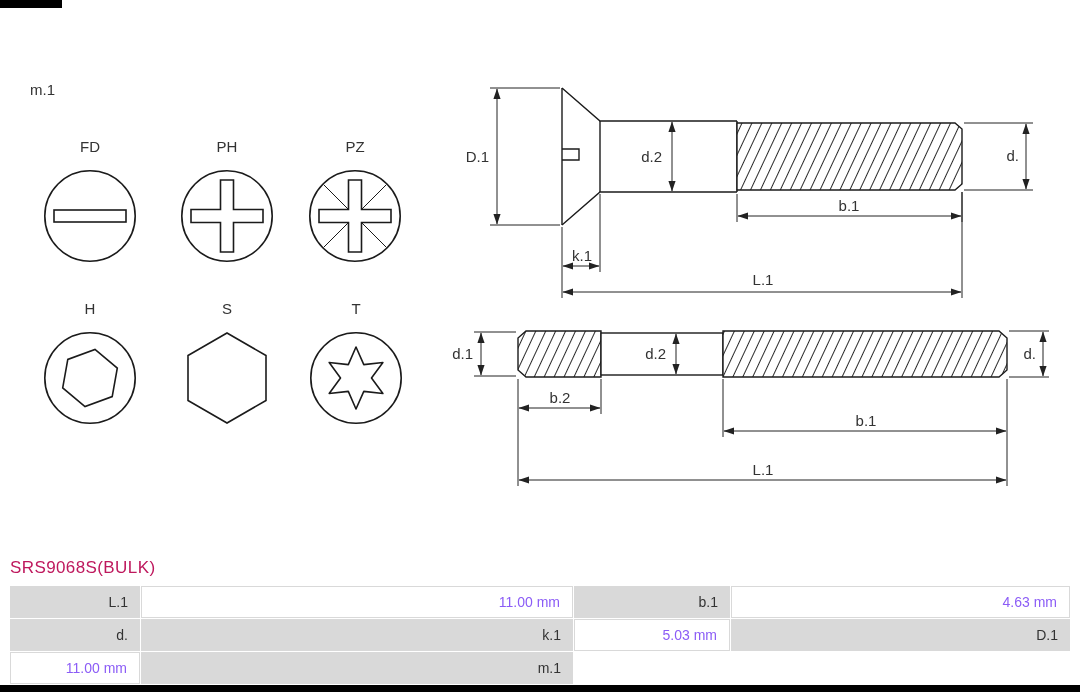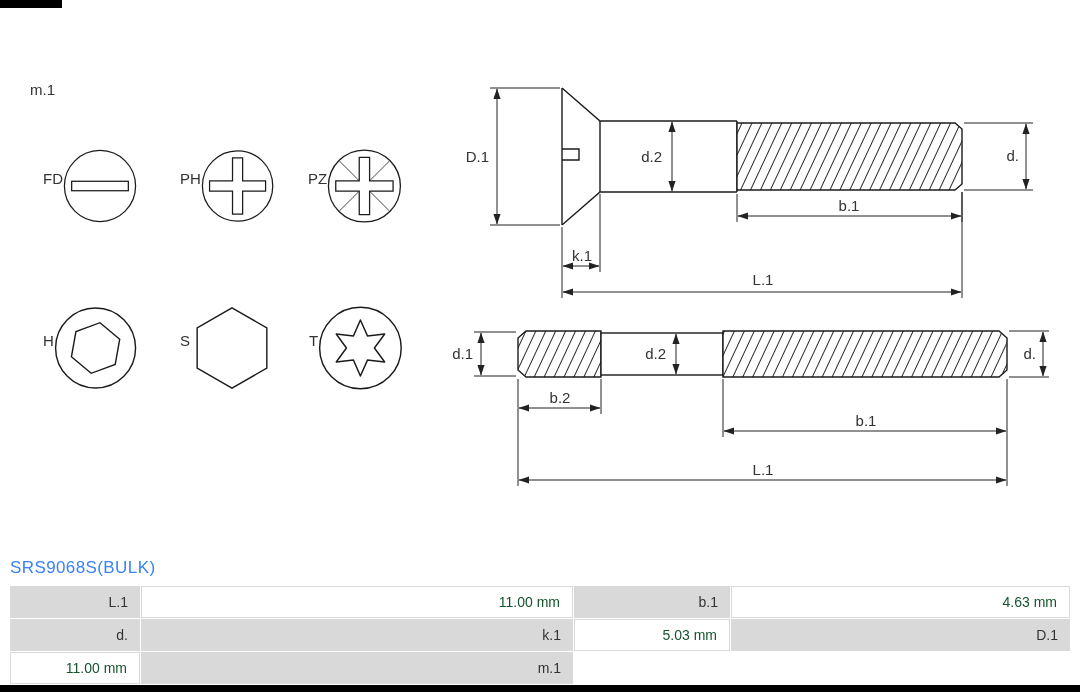--- a/index.html
+++ b/index.html
@@ -5,34 +5,34 @@
   * { margin:0; padding:0; box-sizing:border-box; }
   html, body { background:#ffffff; }
   body { font-family:"Liberation Sans", sans-serif; }
   .canvas { position:relative; width:1080px; height:692px; background:#fff; overflow:hidden;padding-left:24px; }
 
   .logo-fragment { position:absolute; left:0; top:0; width:62px; height:8px; background:#000; }
   .bottom-bar { position:absolute; left:0; bottom:0; width:1080px; height:7px; background:#000; }
 
   .m1-label { position:absolute; left:30px; top:81px; font-size:15px; color:#333; }
 
-  .icon-block { position:absolute; width:94px; display:flex; flex-direction:row; align-items:center; }
+  .icon-block { position:absolute; width:94px; display:flex; flex-direction:column; align-items:center; }
   .icon-code { font-size:15px; line-height:16px; color:#333; margin-bottom:14px; }
   .iconsvg { display:block; }
 
   .drawings { position:absolute; left:430px; top:80px; width:640px; height:420px; }
   .drawings text { font-family:"Liberation Sans", sans-serif; font-size:15px; fill:#333; stroke:none; }
 
-  .product-code { position:absolute; left:10px; top:558px; font-size:17px; letter-spacing:.4px; color:#3b82f6; }
+  .product-code { position:absolute; left:10px; top:558px; font-size:17px; letter-spacing:.4px; color:#be185d; }
 
   .spec-table { position:absolute; left:10px; top:586px; width:1060px; background:#fff;
                 display:grid; grid-template-columns:130px 432px 156px 1fr; grid-auto-rows:32px; gap:1px; font-size:14px; }
   .cell { display:flex; align-items:center; justify-content:flex-end; padding-right:12px; }
   .cell.label { background:#d9d9d9; color:#333; }
-  .cell.value { background:#fff; border:1px solid #d9d9d9; color:#14532d; }
+  .cell.value { background:#fff; border:1px solid #d9d9d9; color:#8b5cf6; }
 </style>
 </head>
 <body>
 
 <div class="canvas">
 
   <div class="logo-fragment"></div>
 
   <div class="m1-label">m.1</div>
 

